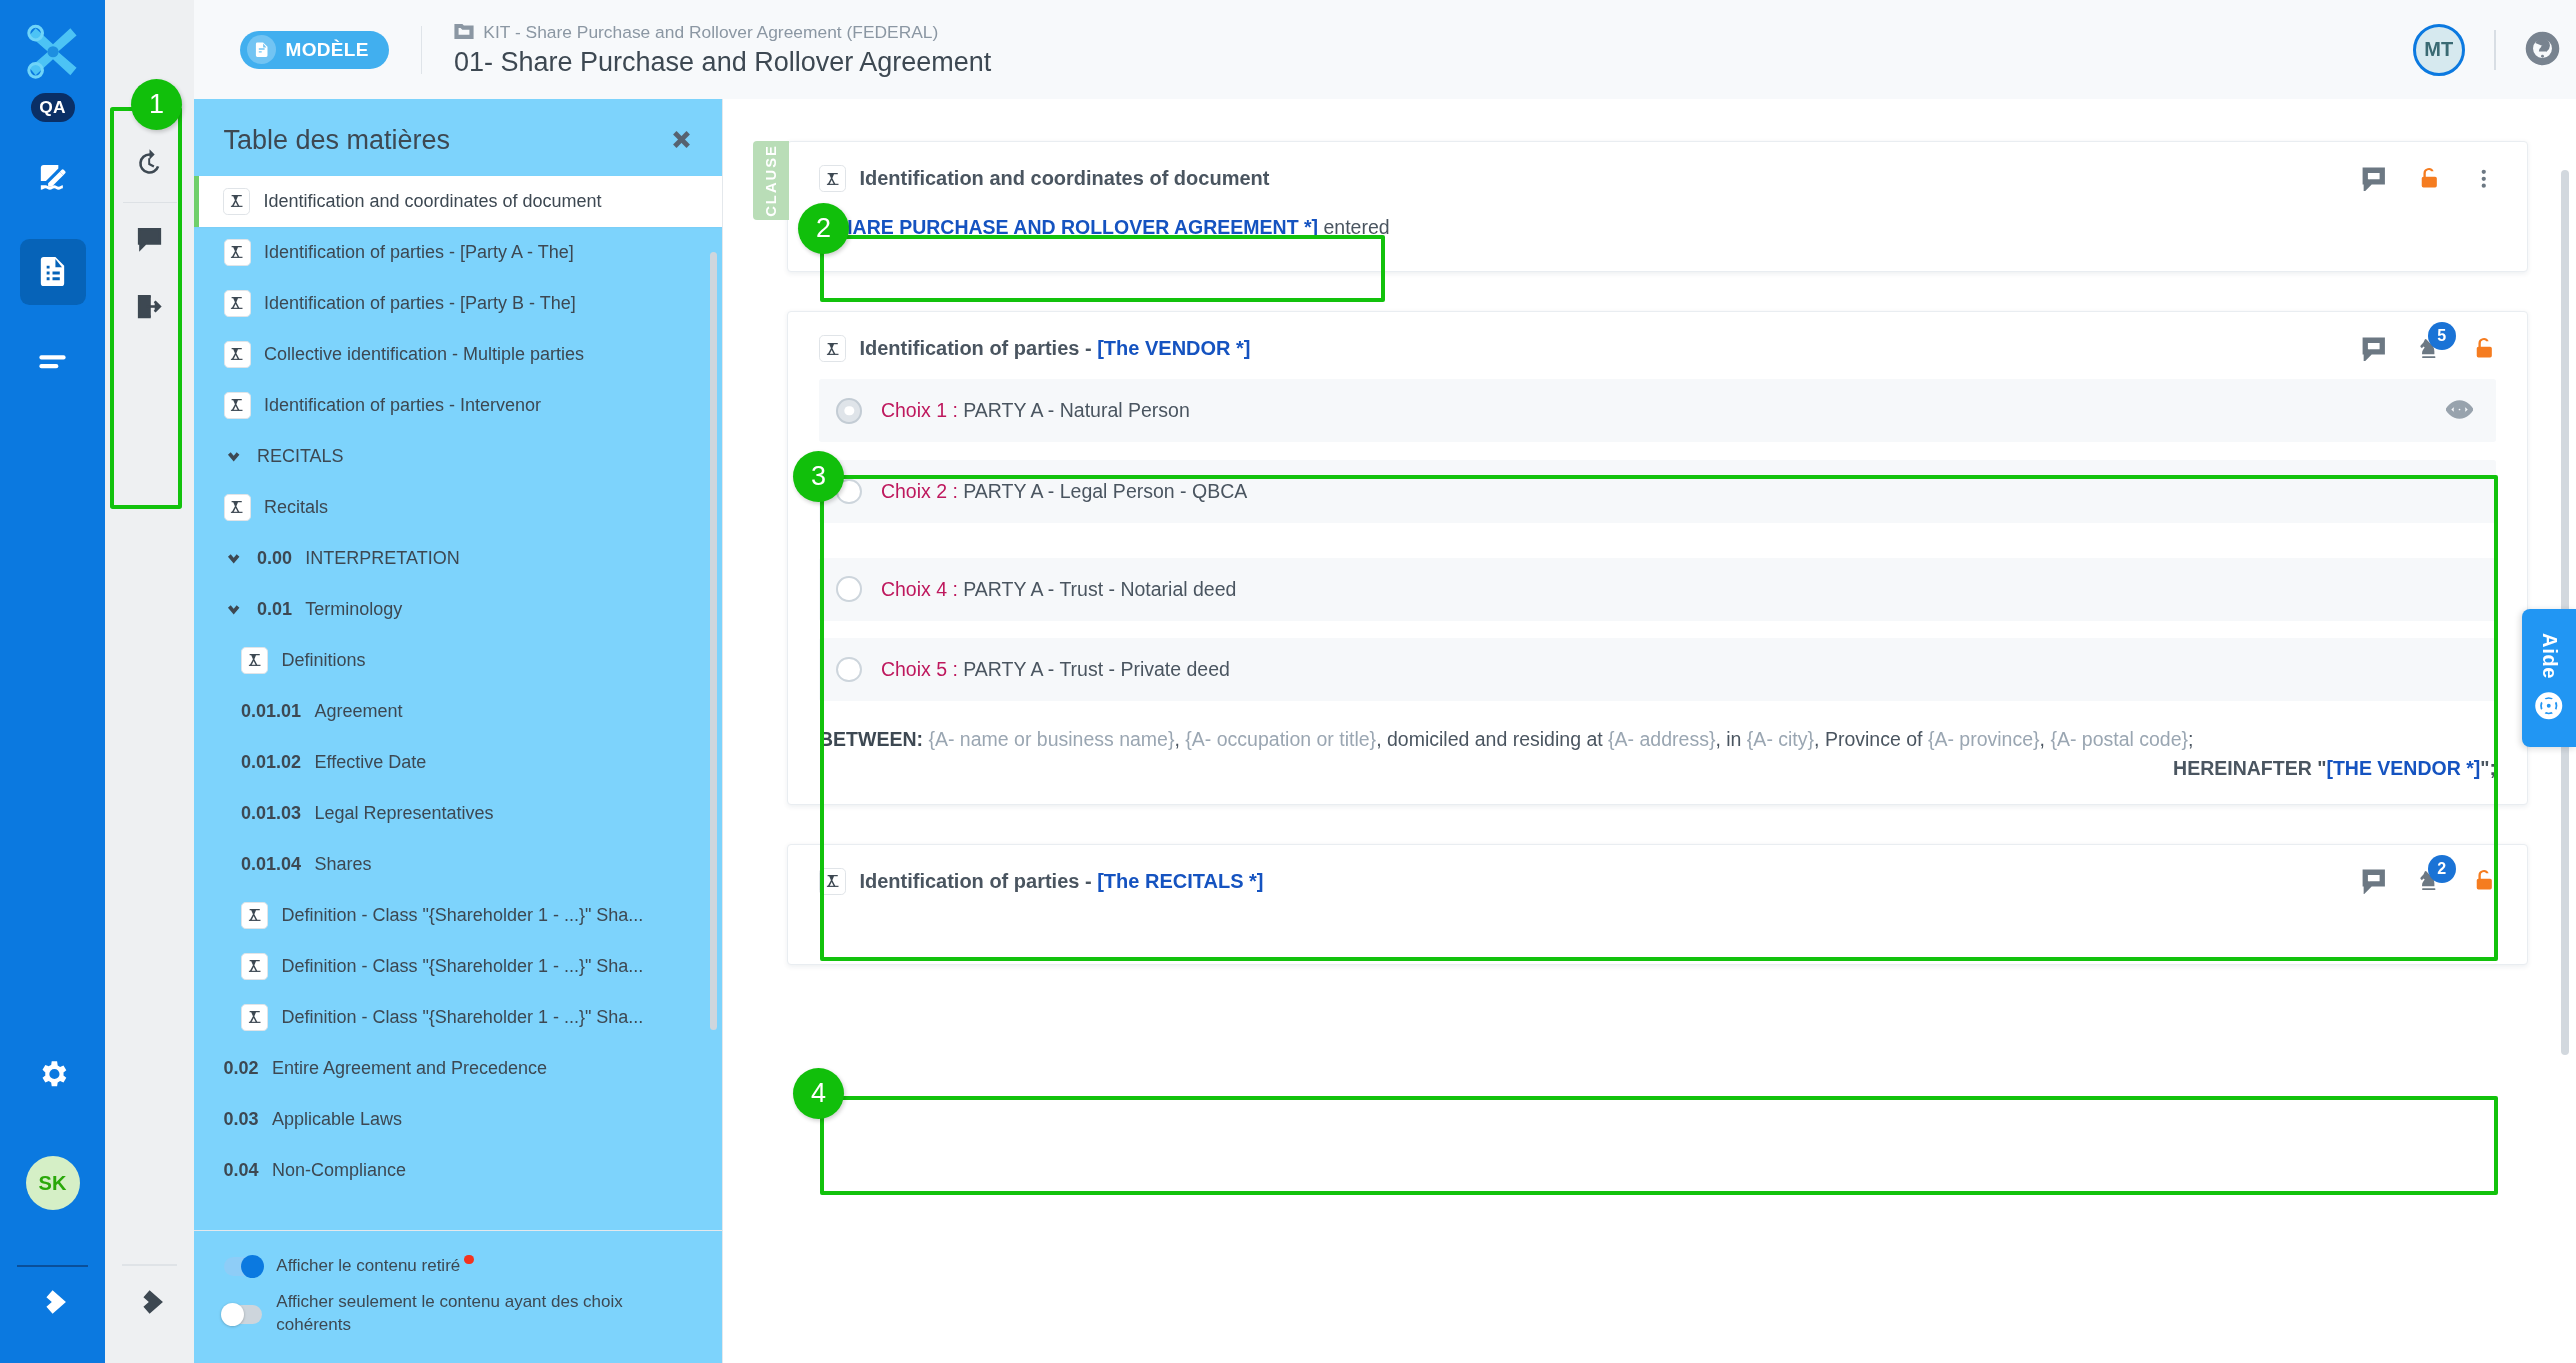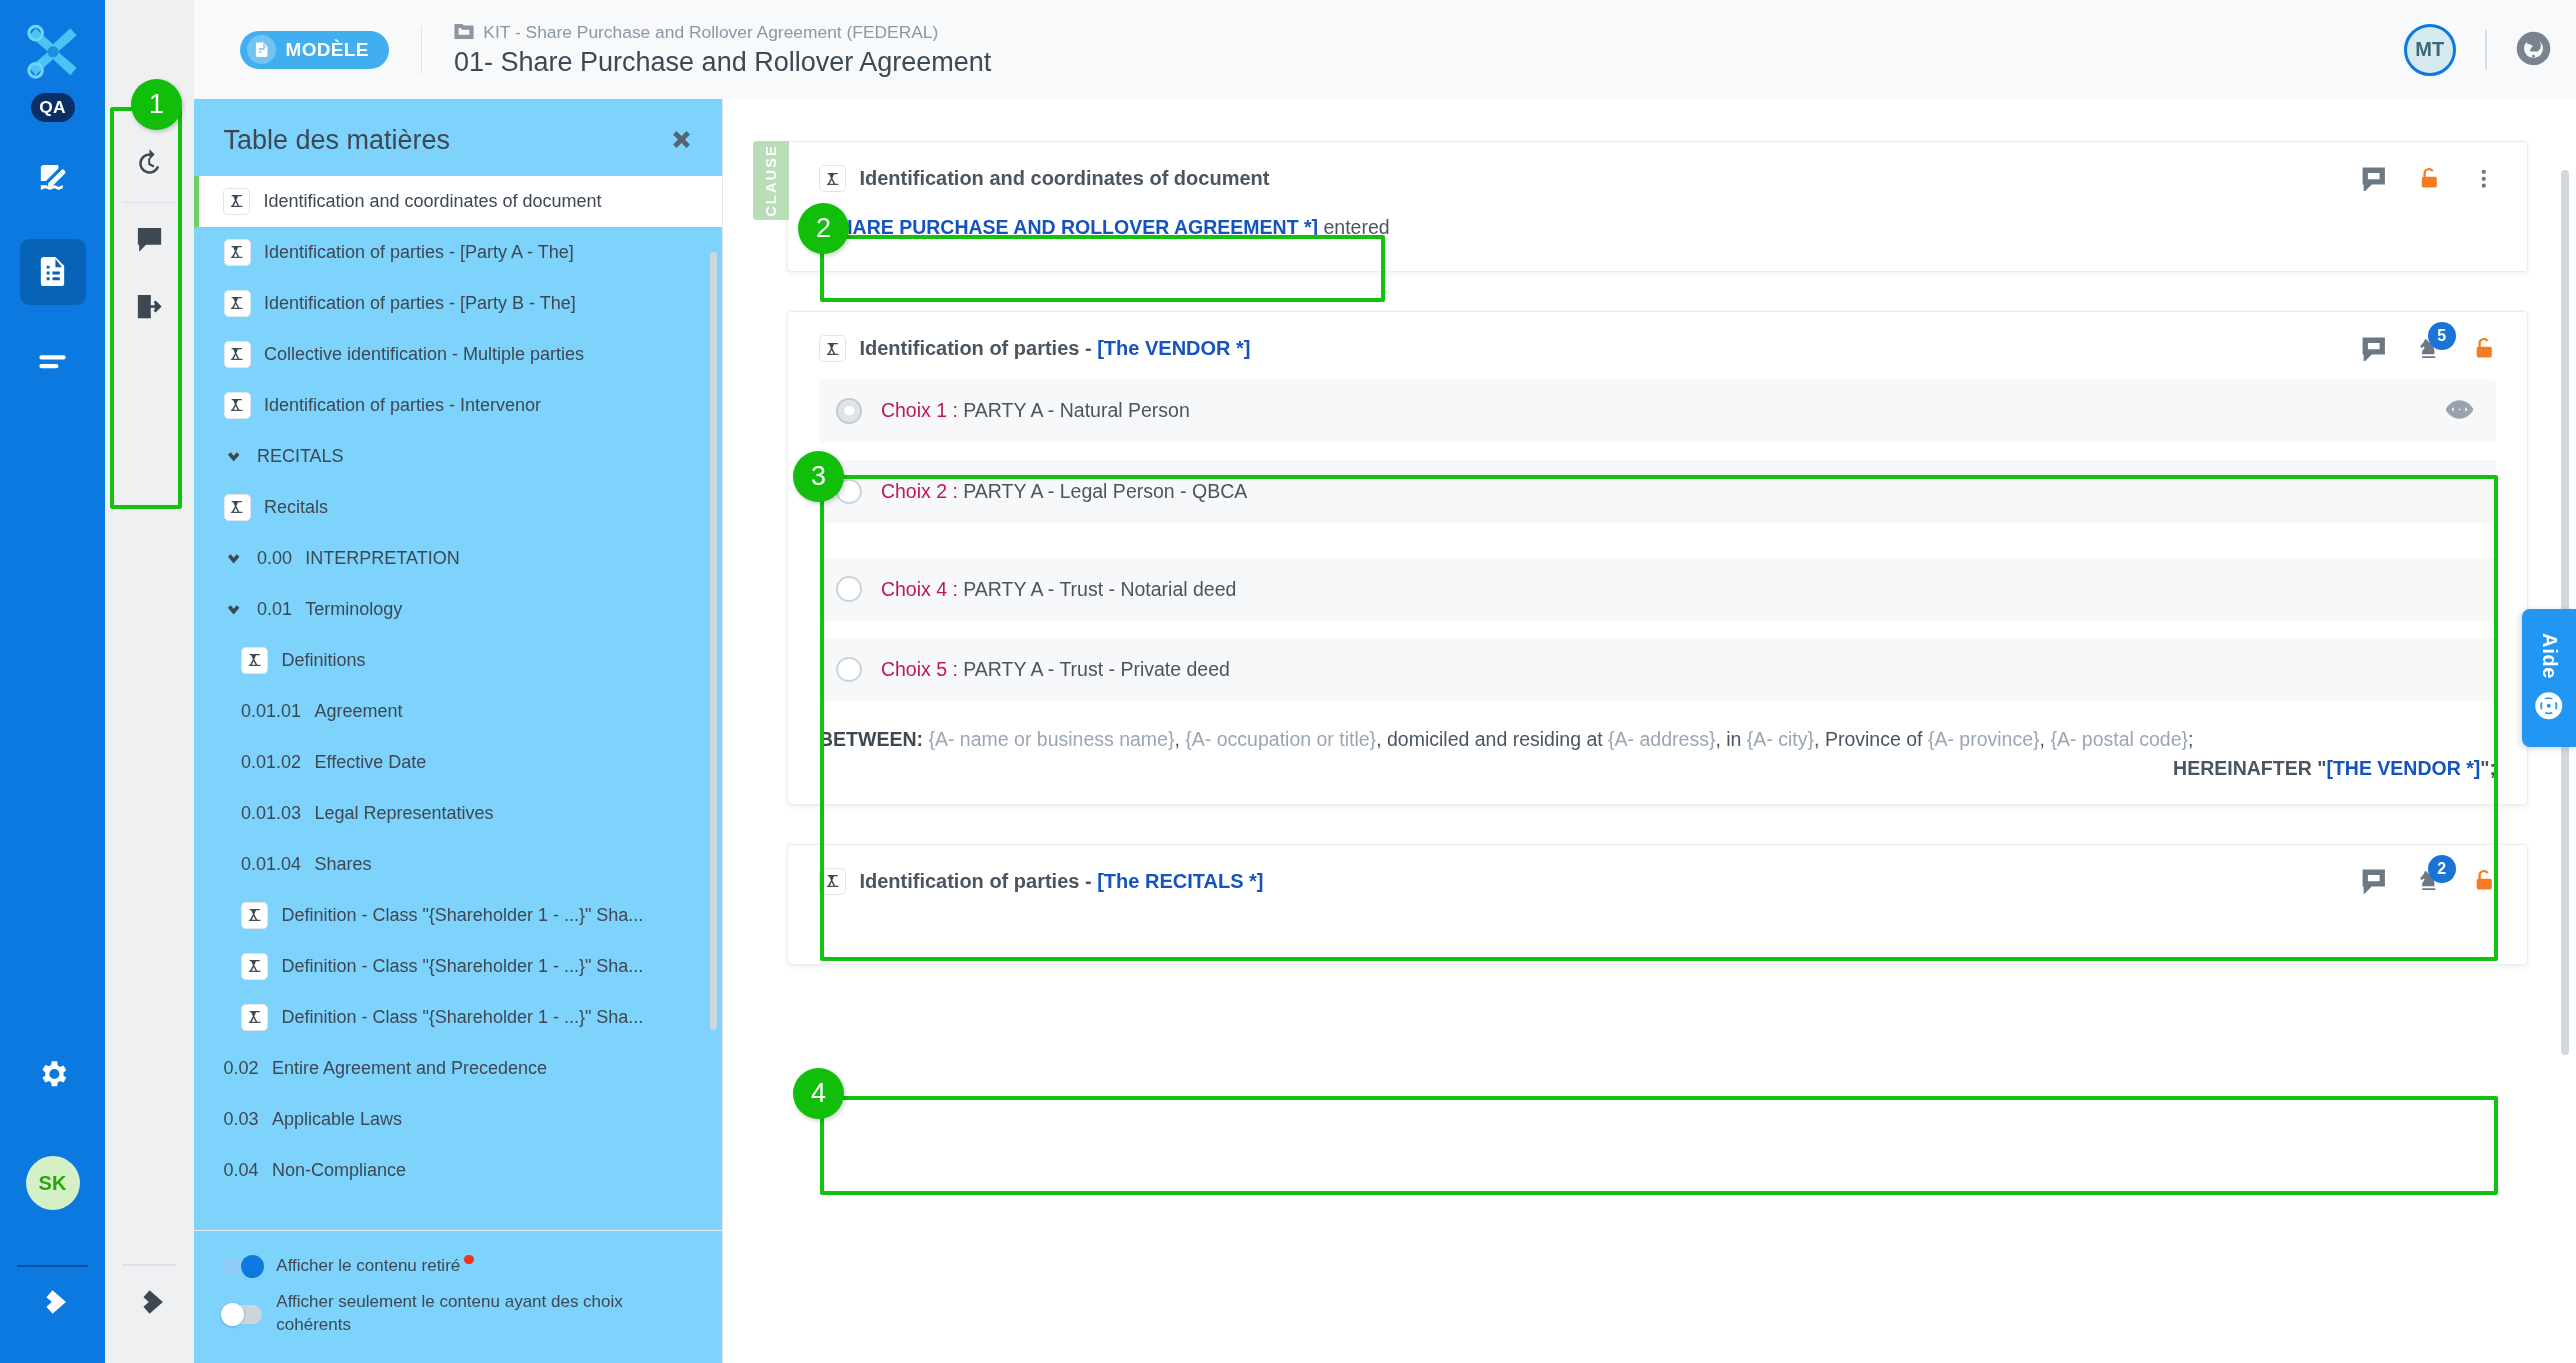--- a/index.html
+++ b/index.html
@@ -76,21 +76,21 @@
     width: 29.5px; height: 29.5px; border-radius: 50%; background: #72c4f3;
     display:flex; align-items:center; justify-content:center;
   }
   .badge-modele .circ svg { width: 17.4px; height: 17.4px; fill: #fff; }
   .topbar-sep { width: 1.3px; height: 48px; background: #dfe4e9; margin: 0 32px; }
   .crumbs { display: flex; flex-direction: column; gap: 4px; }
   .crumb-row { display:flex; align-items:center; gap: 9.4px; }
   .crumb-row svg { width: 20px; height: 20px; fill: none; stroke: #8b97a3; stroke-width: 5; }
   .crumb-text { font-size: 17.4px; color: #8b97a3; }
   .doc-title { font-size: 27px; color: #3d4852; }
-  .topbar-right { margin-left: auto; display:flex; align-items:center; padding-right: 25px; gap: 29.5px; }
+  .topbar-right { margin-left: auto; display:flex; align-items:center; padding-right: 16px; gap: 29.5px; }
   .avatar-mt {
     width: 52px; height: 52px; border-radius: 50%; background: #d6e9ef;
     border: 3.4px solid #0b79e0; color: #3a6a73; font-size: 20px; font-weight: 600;
     display:flex; align-items:center; justify-content:center;
   }
   .vsep { width: 1.3px; height: 40px; background: #d8dee4; }
   .help-icon svg { width: 35px; height: 35px; stroke:#78838f; fill:none; stroke-width: 5; }
 
   .body { flex: 1; display: flex; min-height: 0; position: relative; }
 
@@ -112,21 +112,21 @@
     background: #fff; border-left: 5.4px solid #6fcf6a; padding-left: 24px;
     box-shadow: 0 0.7px 2.7px rgba(0,0,0,.05);
   }
   .clause-ico {
     width: 27px; height: 27px; flex: 0 0 27px; border: 1.3px solid #e0e4e8; border-radius: 4.7px;
     background: #fff; display:flex; align-items:center; justify-content:center;
   }
   .clause-ico svg { width: 17.4px; height: 17.4px; fill: #3d4852; }
   .caret { width: 20px; height: 20px; flex:0 0 20px; display:flex; align-items:center; justify-content:center; }
   .caret svg { width: 17.4px; height: 17.4px; stroke:#3d4852; stroke-width: 5; fill:none; }
-  .toc-num { font-weight: 400; }
+  .toc-num { font-weight: 700; }
   .ind1 { padding-left: 29.5px; }
   .ind2 { padding-left: 47px; }
   .toc-scroll {
     position: absolute; right: 5.4px; top: 79px; width: 6.7px; height: 778px;
     background: #cfd6dd; border-radius: 4px;
   }
   .toc-foot { border-top: 1.3px solid #e4e8ec; padding: 17.4px 29.5px 20px 29.5px; }
   .tog-row { display:flex; align-items:center; gap: 14.8px; padding: 6.7px 0; }
   .tog {
     width: 38px; height: 19px; border-radius: 10.7px; flex: 0 0 38px; position: relative;

